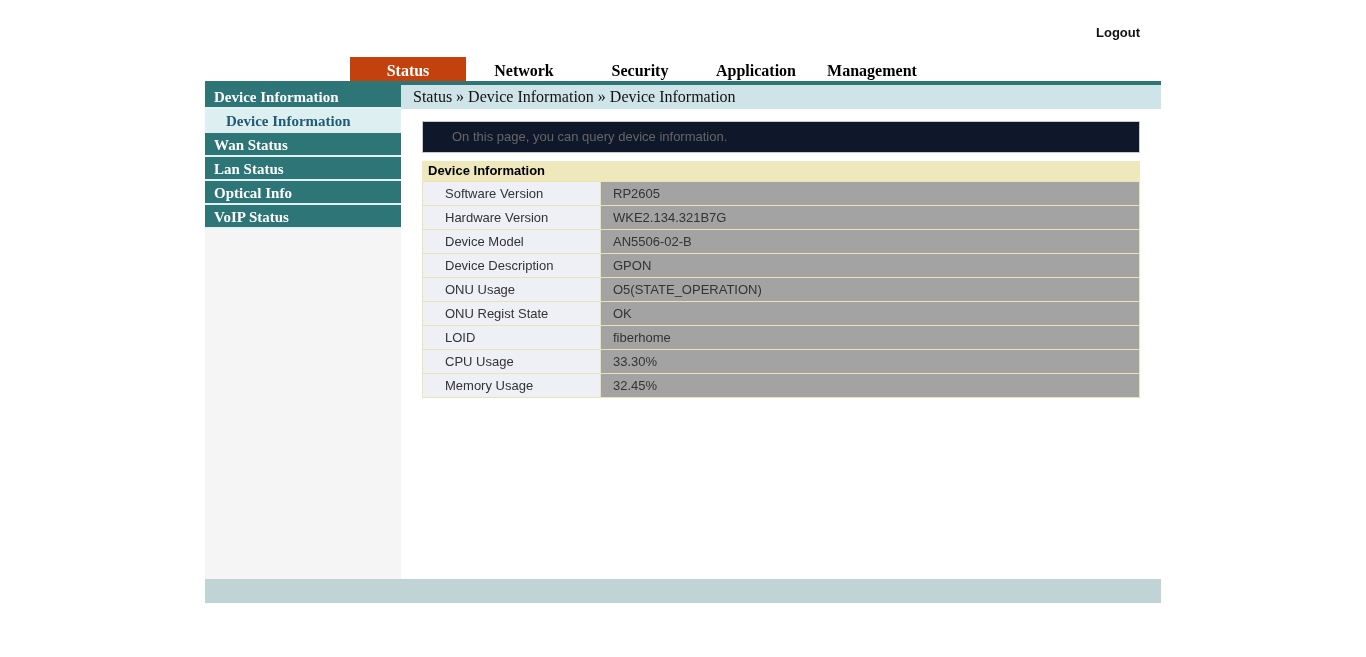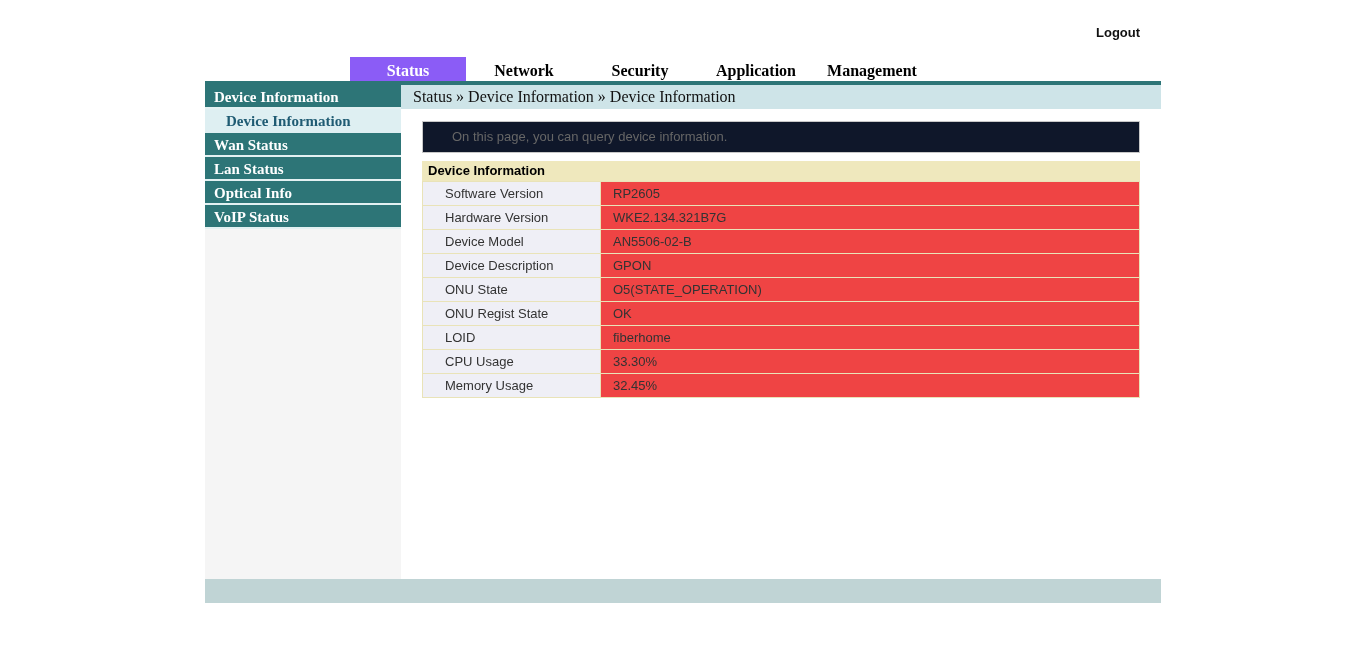--- a/index.html
+++ b/index.html
@@ -17,21 +17,21 @@
     font-size:13px; font-weight:bold; color:#111; cursor:pointer;
   }
 
   
   .tabs { position:absolute; top:57px; left:350px; display:flex; }
   .tab {
     width:116px; height:28px; line-height:28px; text-align:center;
     font-family:"Liberation Serif", serif; font-weight:bold; font-size:16px;
     color:#000; cursor:pointer;
   }
-  .tab.active { background:#8b5cf6; color:#ffffff; }
+  .tab.active { background:#c2410c; color:#ffffff; }
 
   
   .strip {
     position:absolute; top:81px; left:205px; width:956px; height:4px;
     background:#2D7577;
   }
 
   
   .sidebar {
     position:absolute; top:85px; left:205px; width:196px; height:494px;
@@ -69,21 +69,21 @@
   .table-title {
     height:20px; line-height:20px; padding-left:6px;
     background:#EFE8BD; color:#000; font-weight:bold; font-size:13px;
   }
   table.dev { width:718px; border-collapse:collapse; table-layout:fixed; }
   table.dev td {
     border:1px solid #E9E3B8; height:24px; font-size:13px; color:#333;
     overflow:hidden; white-space:nowrap;
   }
   td.cell-label { width:178px; background:#EFEFF6; padding-left:22px; }
-  td.cell-value { background:#ef4444; padding-left:12px; }
+  td.cell-value { background:#a3a3a3; padding-left:12px; }
 
   
   .bottombar {
     position:absolute; top:579px; left:205px; width:956px; height:24px;
     background:#C0D4D5;
   }
 </style>
 </head>
 <body>
 
@@ -129,21 +129,21 @@
           </tr>
           <tr>
             <td class="cell-label">Device Model</td>
             <td class="cell-value">AN5506-02-B</td>
           </tr>
           <tr>
             <td class="cell-label">Device Description</td>
             <td class="cell-value">GPON</td>
           </tr>
           <tr>
-            <td class="cell-label">ONU State</td>
+            <td class="cell-label">ONU Usage</td>
             <td class="cell-value">O5(STATE_OPERATION)</td>
           </tr>
           <tr>
             <td class="cell-label">ONU Regist State</td>
             <td class="cell-value">OK</td>
           </tr>
           <tr>
             <td class="cell-label">LOID</td>
             <td class="cell-value">fiberhome</td>
           </tr>

